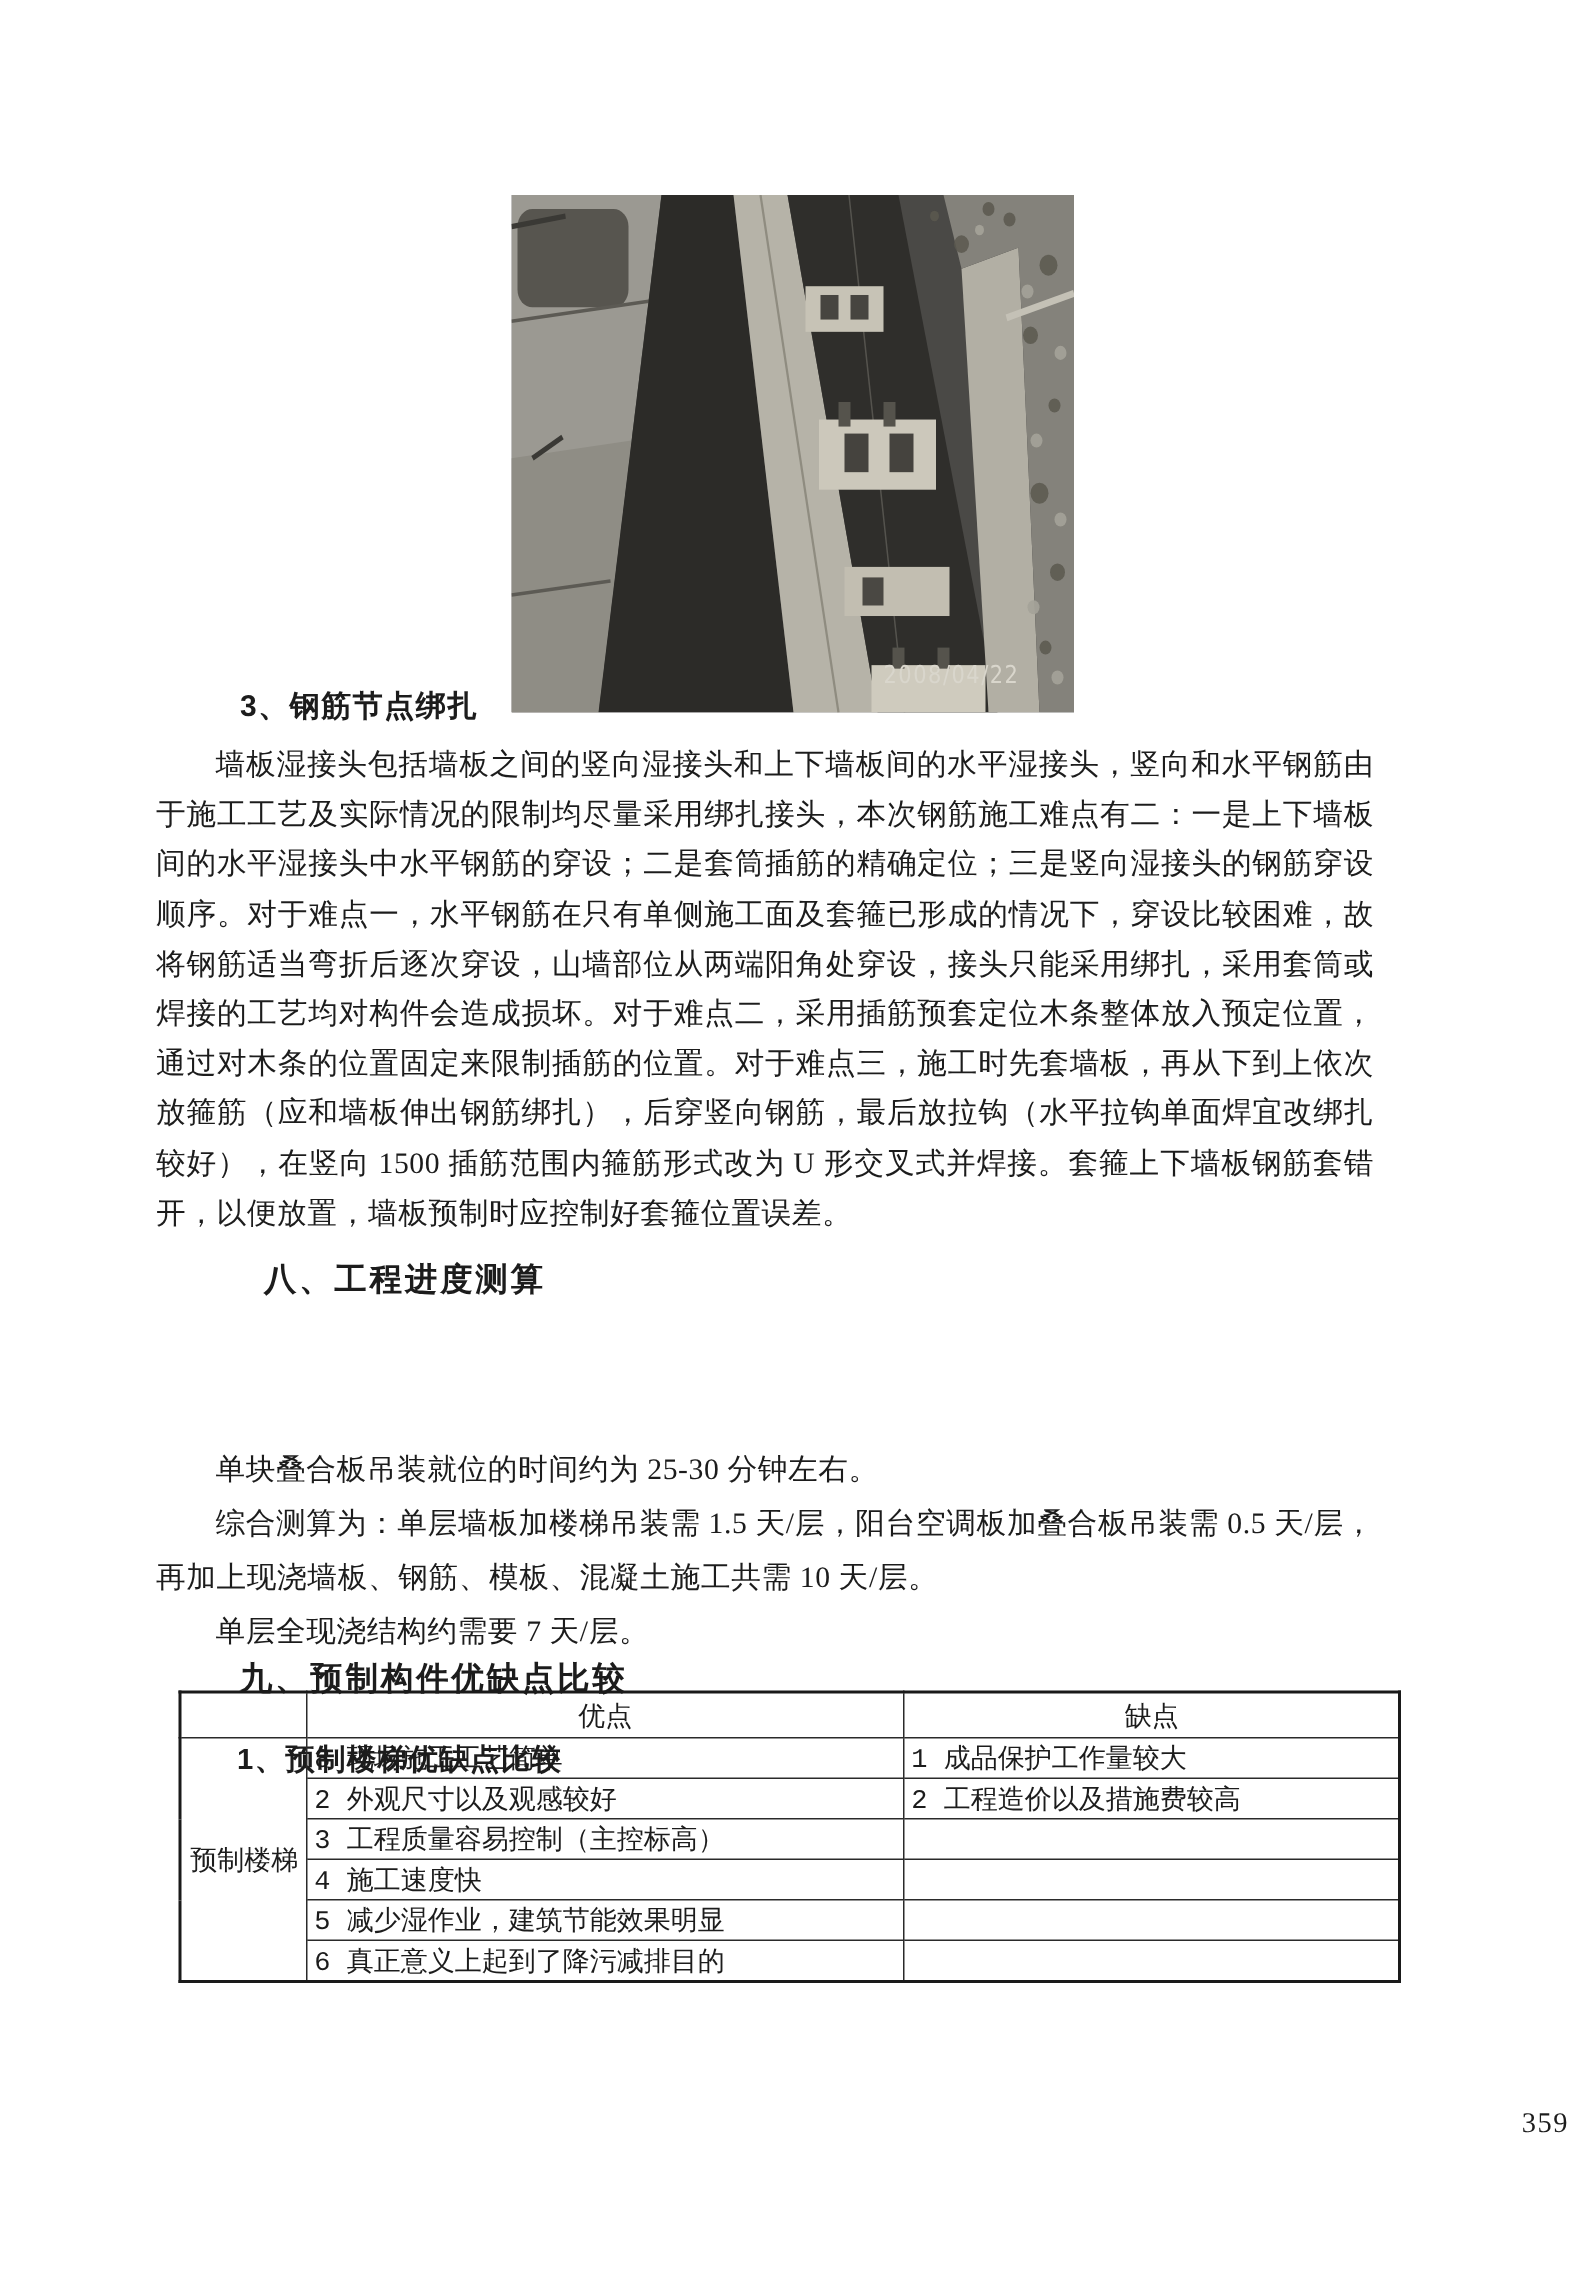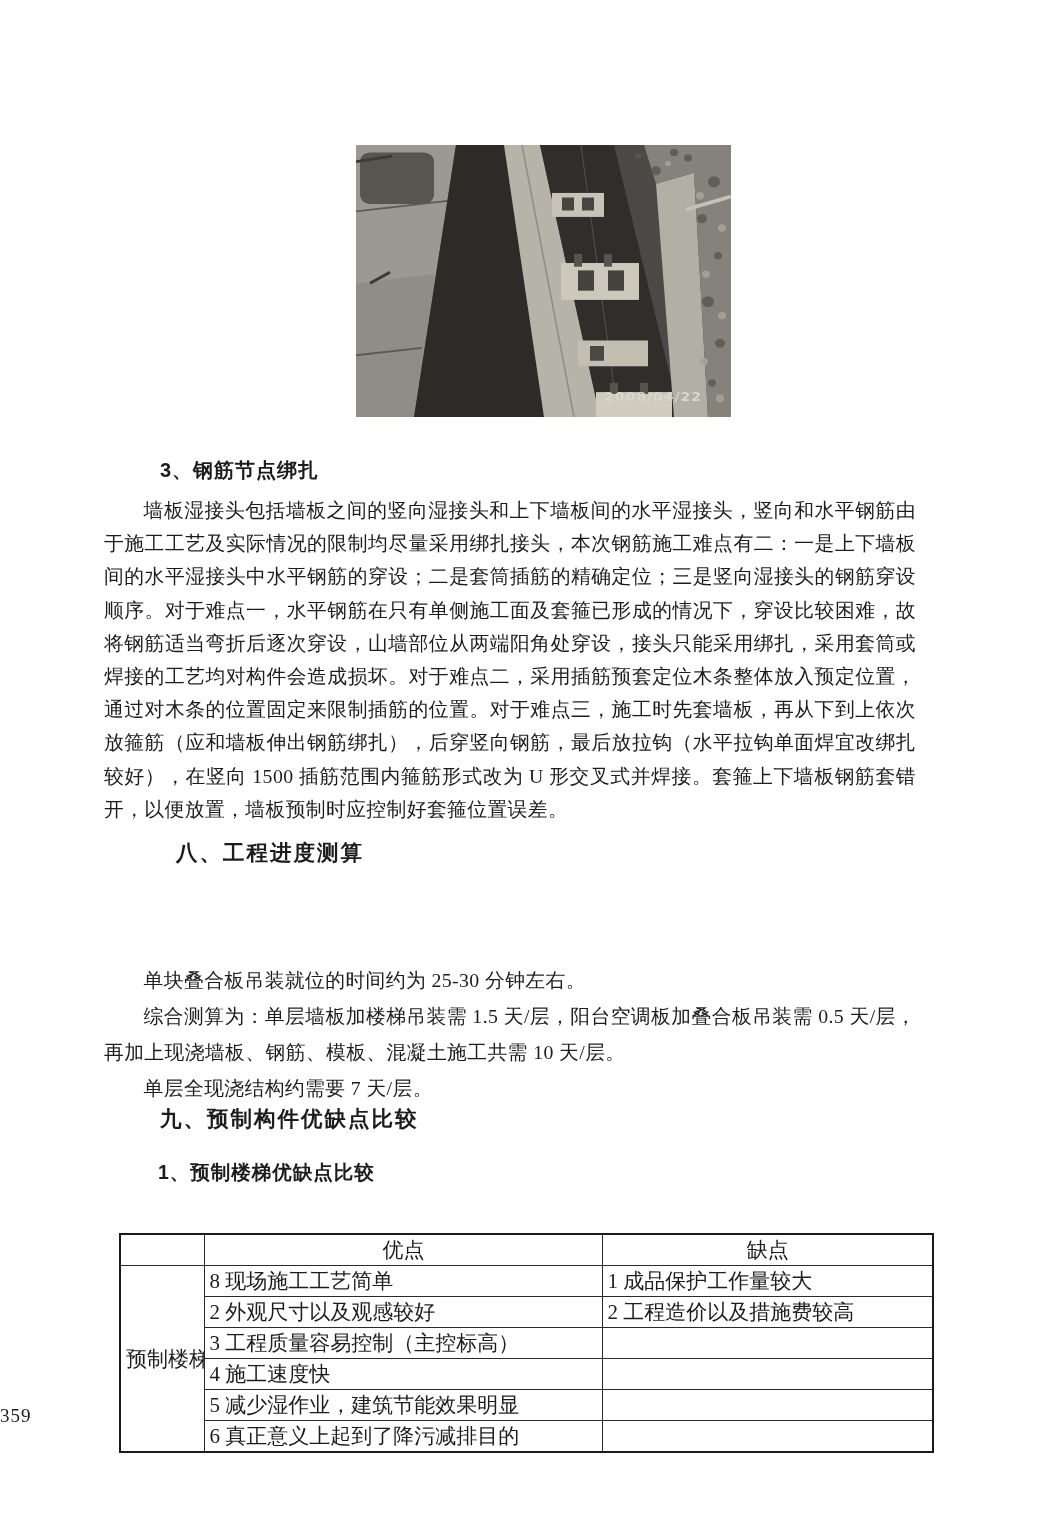--- a/index.html
+++ b/index.html
@@ -10,22 +10,22 @@
     color:#1c1c1c;
     position:relative;
     overflow:hidden;
   }
   .page{
     position:absolute;inset:0;
     background:#ffffff;
   }
   
   .photo{
-    position:absolute;left:341px;top:130px;width:375px;height:272px;
-    margin:15px;padding:0;font-weight:bold;
+    position:absolute;left:341px;top:130px;width:375px;height:345px;
+    margin:0;padding:0;
   }
   .photo svg{display:block;width:100%;height:100%;}
   
   .caption{
     position:absolute;left:120px;top:429px;width:812px;
     text-align:center;
     font-weight:bold;
     font-size:17.5px;
     letter-spacing:1px;
   }
@@ -60,43 +60,43 @@
     text-indent:2em;
     letter-spacing:0.4px;
   }
   .p-sec3{top:494px;line-height:33.2px;}
   .p8a{top:858px;line-height:36px;}
   .p8b{top:962px;line-height:36px;}
   .p8c{top:998px;line-height:36px;}
   .p8d{top:1070px;line-height:36px;}
   
   .cmp-table{
-    position:absolute;left:119px;top:1233px;width:813px;
+    position:absolute;left:119px;top:1127px;width:813px;
     border-collapse:collapse;
     table-layout:fixed;
-    font-size:21px;
-    font-family:Liberation Serif, serif;
+    font-size:18px;
+    font-family:Liberation Mono, monospace;
   }
   .cmp-table col.c0{width:84px;}
   .cmp-table col.c1{width:398px;}
   .cmp-table col.c2{width:331px;}
   .cmp-table{border:2.5px solid #1a1a1a;}
   .cmp-table th,.cmp-table td{
     border:1.5px solid #2a2a2a;
     padding:1px 4px 1px 5px;
     height:24px;
     overflow:hidden;white-space:nowrap;
     font-weight:normal;
   }
   .cmp-table thead th{height:27px;text-align:center;}
   .cmp-table td.row-label{text-align:center;}
   
   .pageno{
     position:absolute;left:0;top:1405px;width:1046px;
-    text-align:left;font-size:19px;letter-spacing:1px;
+    text-align:right;font-size:19px;letter-spacing:1px;
   }
 </style>
 </head>
 <body>
 
 <div class="page">
 
   <figure class="photo">
     <svg viewBox="0 0 375 295" preserveAspectRatio="none">
 

